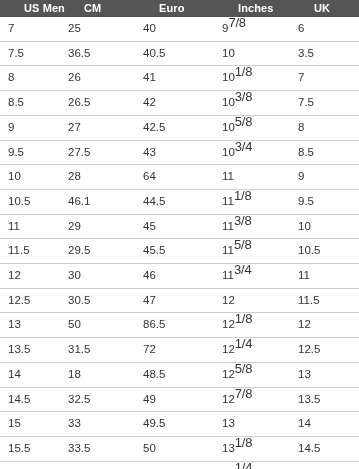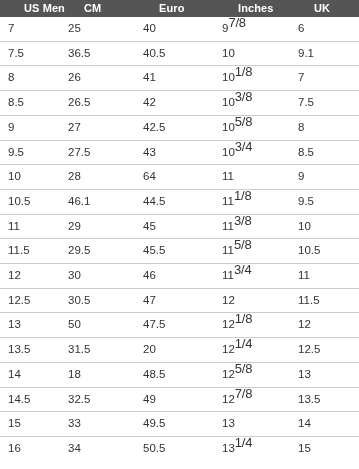--- a/index.html
+++ b/index.html
@@ -97,21 +97,21 @@
         <td>25</td>
         <td>40</td>
         <td><span>9</span><sup class="frac">7/8</sup></td>
         <td>6</td>
       </tr>
       <tr>
         <td>7.5</td>
         <td>36.5</td>
         <td>40.5</td>
         <td><span>10</span></td>
-        <td>9.1</td>
+        <td>3.5</td>
       </tr>
       <tr>
         <td>8</td>
         <td>26</td>
         <td>41</td>
         <td><span>10</span><sup class="frac">1/8</sup></td>
         <td>7</td>
       </tr>
       <tr>
         <td>8.5</td>
@@ -172,28 +172,28 @@
       <tr>
         <td>12.5</td>
         <td>30.5</td>
         <td>47</td>
         <td><span>12</span></td>
         <td>11.5</td>
       </tr>
       <tr>
         <td>13</td>
         <td>50</td>
-        <td>47.5</td>
+        <td>86.5</td>
         <td><span>12</span><sup class="frac">1/8</sup></td>
         <td>12</td>
       </tr>
       <tr>
         <td>13.5</td>
         <td>31.5</td>
-        <td>20</td>
+        <td>72</td>
         <td><span>12</span><sup class="frac">1/4</sup></td>
         <td>12.5</td>
       </tr>
       <tr>
         <td>14</td>
         <td>18</td>
         <td>48.5</td>
         <td><span>12</span><sup class="frac">5/8</sup></td>
         <td>13</td>
       </tr>
@@ -205,20 +205,27 @@
         <td>13.5</td>
       </tr>
       <tr>
         <td>15</td>
         <td>33</td>
         <td>49.5</td>
         <td><span>13</span></td>
         <td>14</td>
       </tr>
       <tr>
+        <td>15.5</td>
+        <td>33.5</td>
+        <td>50</td>
+        <td><span>13</span><sup class="frac">1/8</sup></td>
+        <td>14.5</td>
+      </tr>
+      <tr>
         <td>16</td>
         <td>34</td>
         <td>50.5</td>
         <td><span>13</span><sup class="frac">1/4</sup></td>
         <td>15</td>
       </tr>
     </tbody>
 </table>
 
 </body></html>

